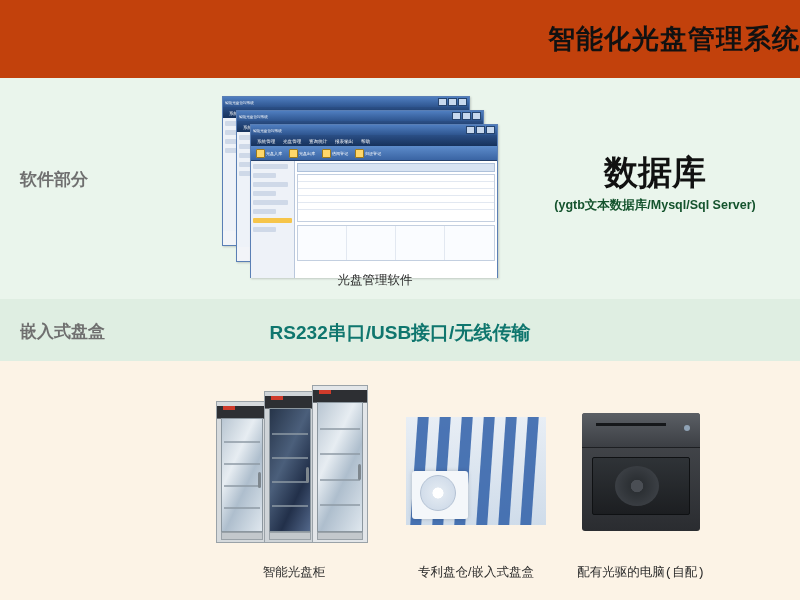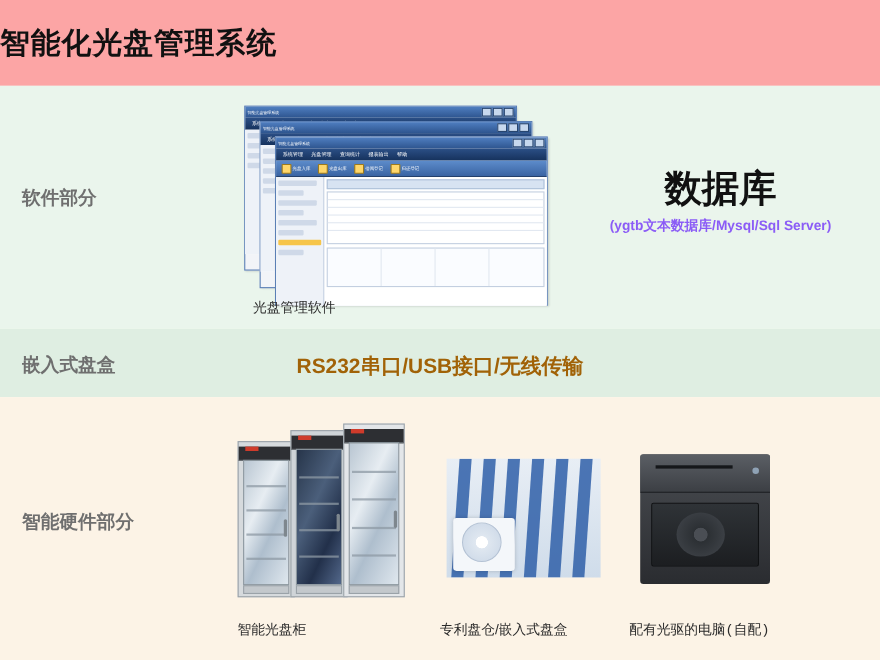--- a/index.html
+++ b/index.html
@@ -22,22 +22,22 @@
 
   
   .title-bar {
     position: absolute;
     left: 0;
     top: 0;
     width: 800px;
     height: 78px;
     display: flex;
     align-items: center;
-    justify-content: flex-start;
-    background: #fca5a5;
+    justify-content: flex-end;
+    background: #c2410c;
   }
   .title-main {
     font-size: 27px;
     font-weight: bold;
     color: #111111;
     letter-spacing: 1px;
   }
   .title-sub {
     font-size: 16px;
     font-weight: bold;
@@ -226,55 +226,56 @@
   }
   .win-main .grid2 .cell {
     border-right: 1px solid #e2e8f1;
   }
   .win-main .grid2 .cell:last-child { border-right: none; }
 
   .caption {
     position: absolute;
     font-size: 12.5px;
     color: #2b2b2b;
+    text-align: center;
     white-space: nowrap;
   }
   .caption-software { left: 230px; top: 272px; width: 290px; }
 
   .db-block {
     position: absolute;
     left: 520px;
     top: 155px;
     width: 270px;
     text-align: center;
   }
   .db-title {
     font-size: 34px;
     font-weight: bold;
     color: #111111;
     line-height: 1.05;
   }
   .db-sub {
     font-size: 12.5px;
     font-weight: bold;
-    color: #8b5cf6;
+    color: #14532d;
     margin-top: 6px;
     white-space: nowrap;
   }
 
   
   .connect-text {
     position: absolute;
     left: 0;
     top: 320px;
     width: 800px;
     text-align: center;
     font-size: 19px;
     font-weight: bold;
-    color: #a16207;
+    color: #0f766e;
   }
 
   
   .hw-cabinet {
     position: absolute;
     left: 216px;
     top: 381px;
     width: 156px;
     height: 162px;
   }
@@ -592,21 +593,20 @@
   <div class="db-block">
     <div class="db-title">数据库</div>
     <div class="db-sub">(ygtb文本数据库/Mysql/Sql Server)</div>
   </div>
 
   <div class="band band-connect"></div>
   <div class="band-label label-connect">嵌入式盘盒</div>
   <div class="connect-text">RS232串口/USB接口/无线传输</div>
 
   <div class="band band-hardware"></div>
-  <div class="band-label label-hardware">智能硬件部分</div>
 
   <div class="hw-cabinet">
     <div class="cab cab-left">
       <div class="cab-head">
           <div class="led"></div>
         </div>
       <div class="cab-glass">
         <div class="shelf"></div>
         <div class="shelf"></div>
         <div class="shelf"></div>

